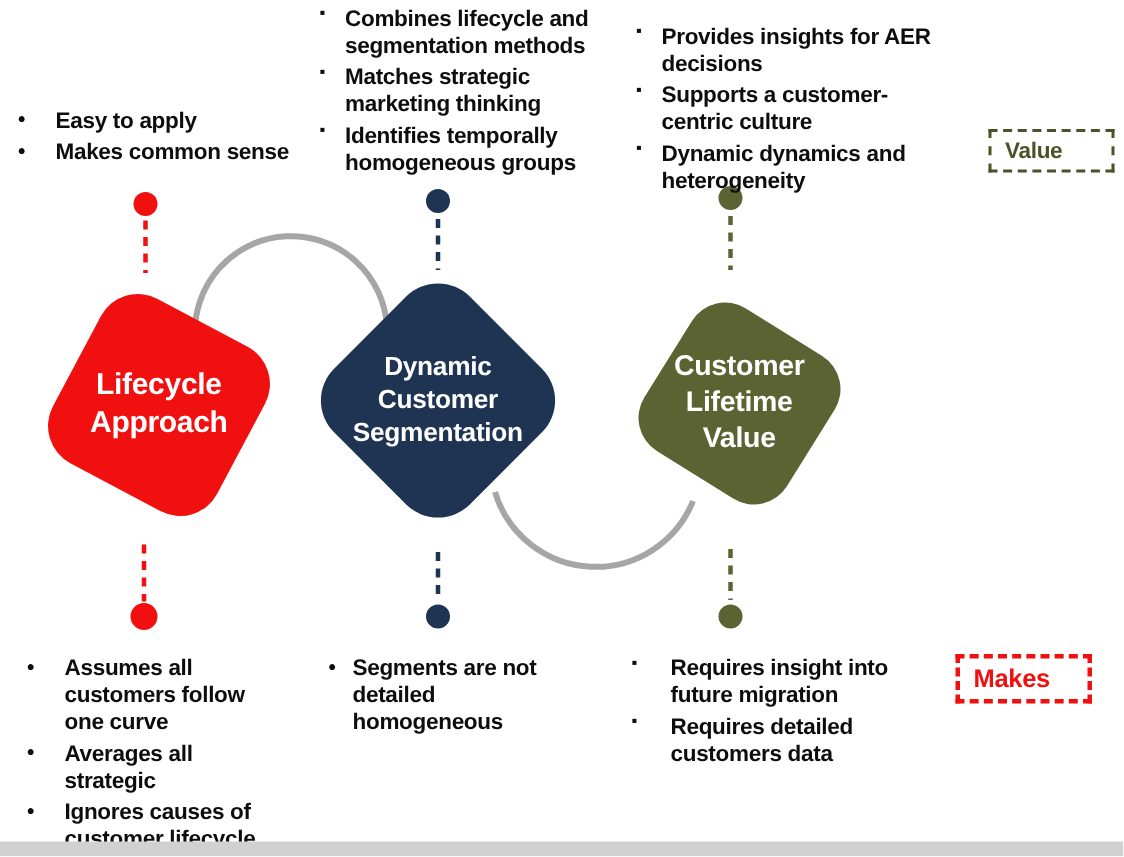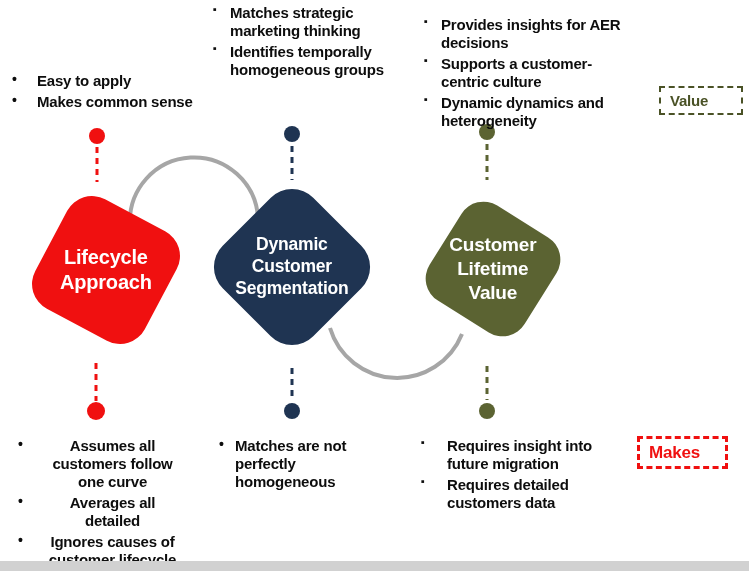--- a/index.html
+++ b/index.html
@@ -81,38 +81,39 @@
     <line x1="487" y1="366" x2="487" y2="400" stroke-width="3" stroke-dasharray="6 5" stroke="#5b6332"></line>
     <circle cx="487" cy="411" r="8" fill="#5b6332"></circle>
   </svg>
 
   <ul class="plist rd indent-wide" style="left:11px; top:72px; width:210px;">
       <li>Easy to apply</li>
       <li>Makes common sense</li>
     </ul>
 
   <ul class="plist sq indent-narrow" style="left:213px; top:4px; width:185px;">
+      <li>Combines lifecycle and segmentation methods</li>
       <li>Matches strategic marketing thinking</li>
       <li>Identifies temporally homogeneous groups</li>
     </ul>
 
   <ul class="plist sq indent-narrow" style="left:424px; top:16px; width:200px;">
       <li>Provides insights for AER decisions</li>
       <li>Supports a customer-centric culture</li>
       <li>Dynamic dynamics and heterogeneity</li>
     </ul>
 
-  <ul class="plist rd indent-wide" style="left:17px; top:437px; width:165px;text-align:center;">
+  <ul class="plist rd indent-wide" style="left:17px; top:437px; width:165px;">
       <li>Assumes all customers follow one curve</li>
-      <li>Averages all detailed</li>
+      <li>Averages all strategic</li>
       <li>Ignores causes of customer lifecycle</li>
     </ul>
 
   <ul class="plist rd indent-narrow" style="left:218px; top:437px; width:175px;">
-      <li>Matches are not perfectly homogeneous</li>
+      <li>Segments are not detailed homogeneous</li>
     </ul>
 
   <ul class="plist sq indent-wide" style="left:421px; top:437px; width:190px;">
       <li>Requires insight into future migration</li>
       <li>Requires detailed customers data</li>
     </ul>
 
   <div class="diamond red">
     <span class="dlabel">Lifecycle
 Approach</span>

